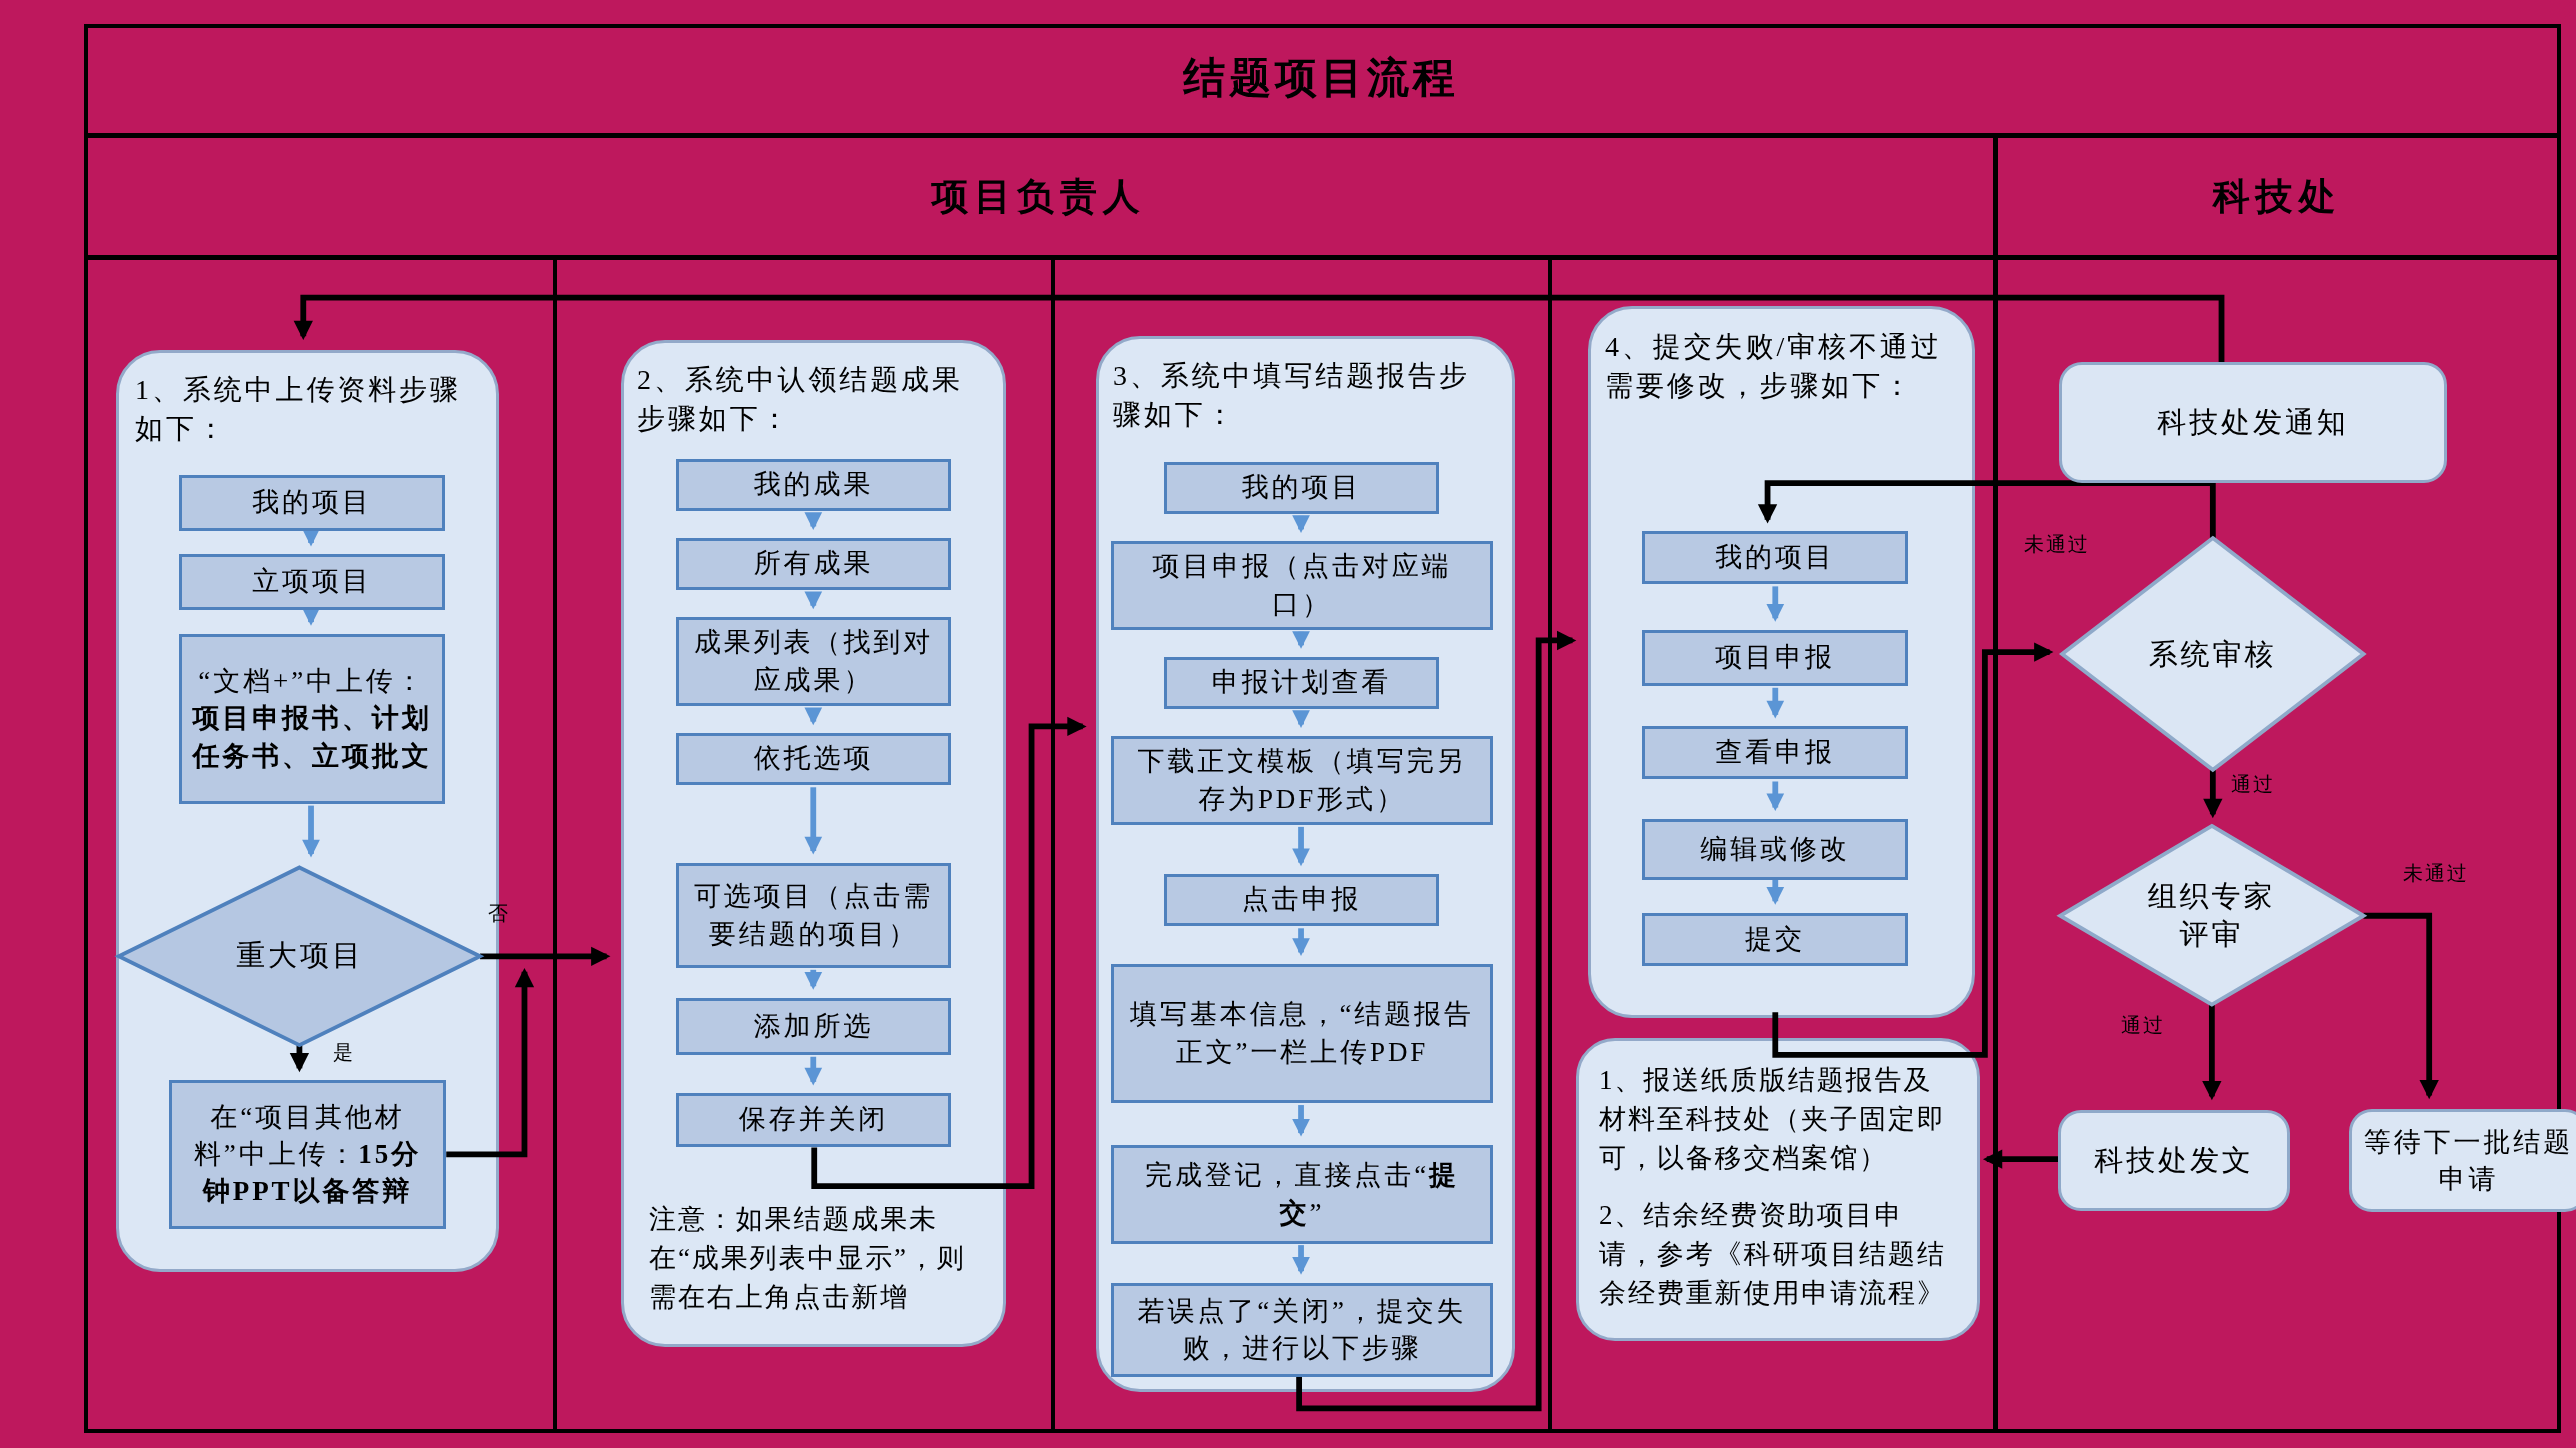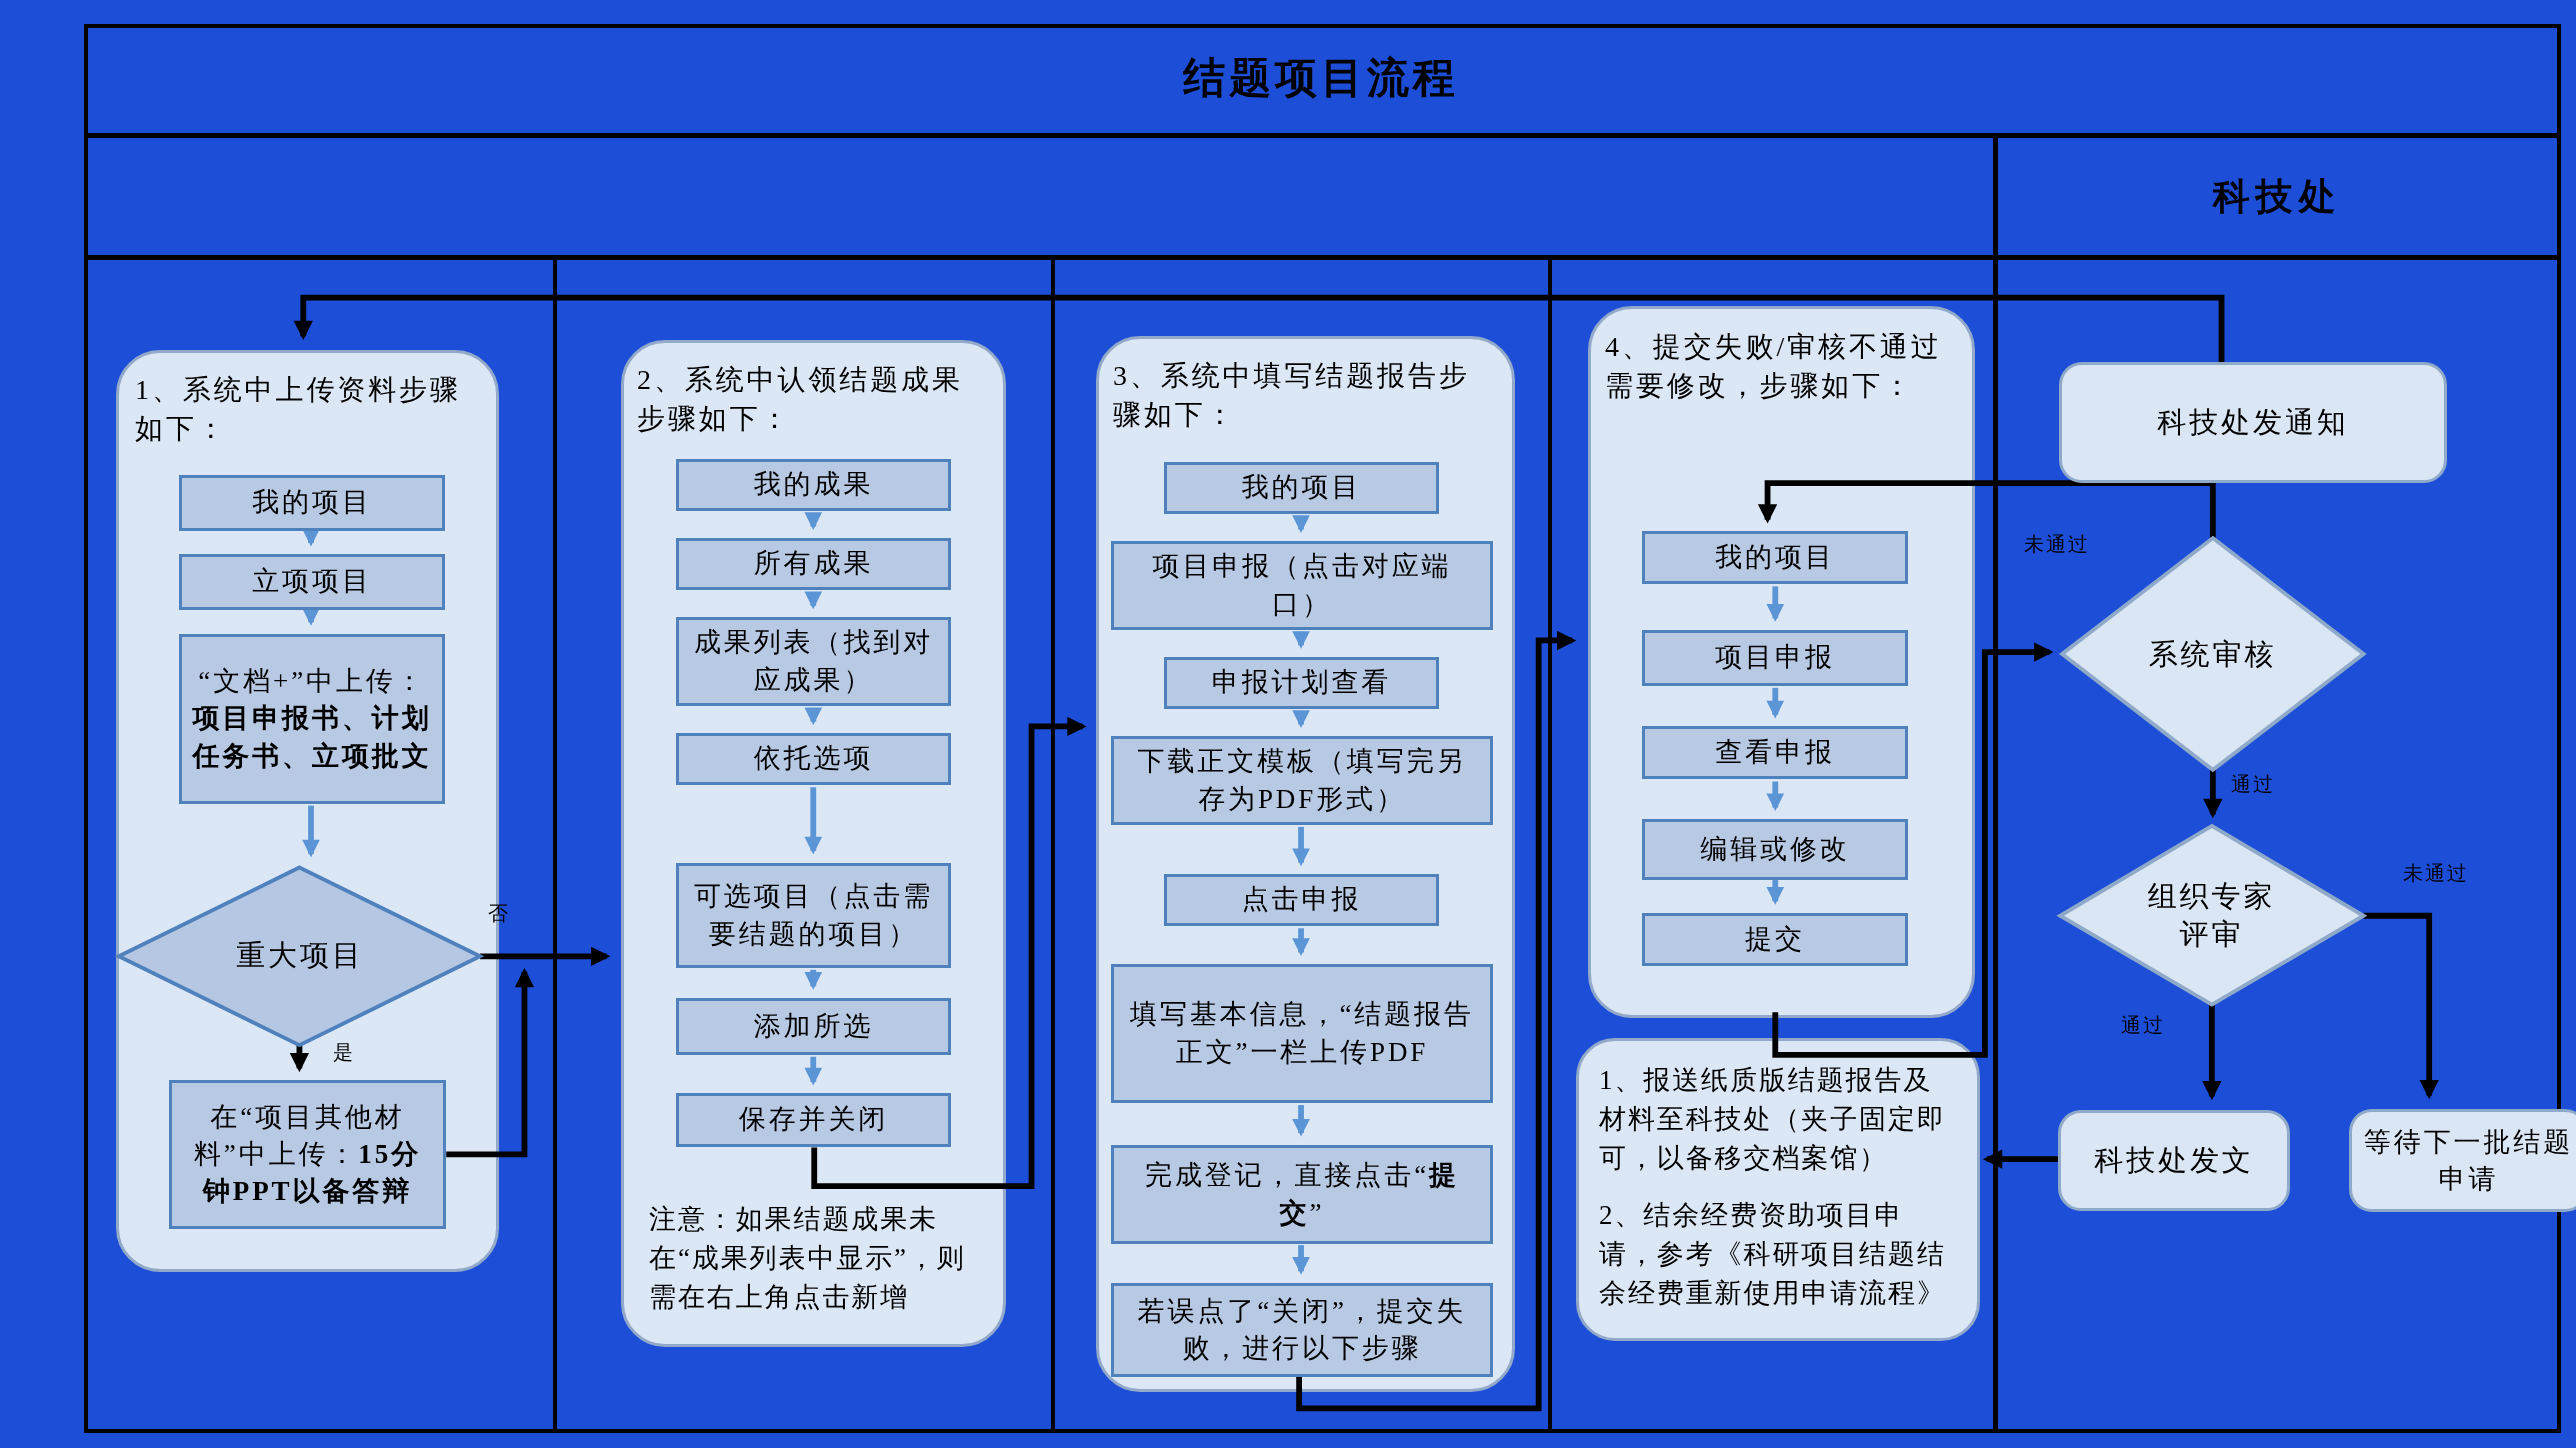--- a/index.html
+++ b/index.html
@@ -1,16 +1,16 @@
 <!DOCTYPE html>
 <html><head>
 <meta charset="utf-8">
 <style>
   html,body{margin:0;padding:0;background:#fff;}
-  #canvas{position:relative;width:2576px;height:1449px;background:#1d4ed8;overflow:hidden;
+  #canvas{position:relative;width:2576px;height:1449px;background:#be185d;overflow:hidden;
           font-family:"Liberation Serif","DejaVu Serif",serif;color:#000;}
   .abs{position:absolute;}
   
   .frame{left:84px;top:24px;width:2469px;height:1401px;border:4.8px solid #000;z-index:1;}
   .hline,.vline{background:#000;z-index:1;}
   
   .title{left:84px;top:50px;width:2474px;text-align:center;font-size:42px;font-weight:bold;letter-spacing:3.9px;z-index:4;}
   .lane-label{top:172px;text-align:center;font-size:37px;font-weight:bold;letter-spacing:5.8px;z-index:4;}
   
   .container{background:#dce7f5;border:3.9px solid #93a9c9;border-radius:44px;z-index:2;}
@@ -36,20 +36,21 @@
 
   <div class="abs frame"></div>
   <div class="abs hline" style="left:84px;top:133px;width:2474px;height:4.8px;"></div>
   <div class="abs hline" style="left:84px;top:255px;width:2474px;height:4.8px;"></div>
   <div class="abs vline" style="left:1993px;top:133px;width:4.8px;height:1296px;"></div>
   <div class="abs vline" style="left:553px;top:255px;width:3.9px;height:1175px;"></div>
   <div class="abs vline" style="left:1051px;top:255px;width:3.9px;height:1175px;"></div>
   <div class="abs vline" style="left:1548px;top:255px;width:3.9px;height:1175px;"></div>
 
   <div class="abs title">结题项目流程</div>
+  <div class="abs lane-label" style="left:84px;width:1909px;">项目负责人</div>
   <div class="abs lane-label" style="left:1997px;width:560px;">科技处</div>
 
   <div class="abs container" style="left:116px;top:350px;width:377px;height:916px;"></div>
   <div class="abs container" style="left:621px;top:340px;width:379px;height:1001px;"></div>
   <div class="abs container" style="left:1096px;top:336px;width:413px;height:1050px;"></div>
   <div class="abs container" style="left:1588px;top:306px;width:381px;height:706px;"></div>
   <div class="abs notebox" style="left:1576px;top:1038px;width:398px;height:297px;"></div>
 
   <svg class="abs overlay" viewBox="0 0 2667 1500">
     <defs>

